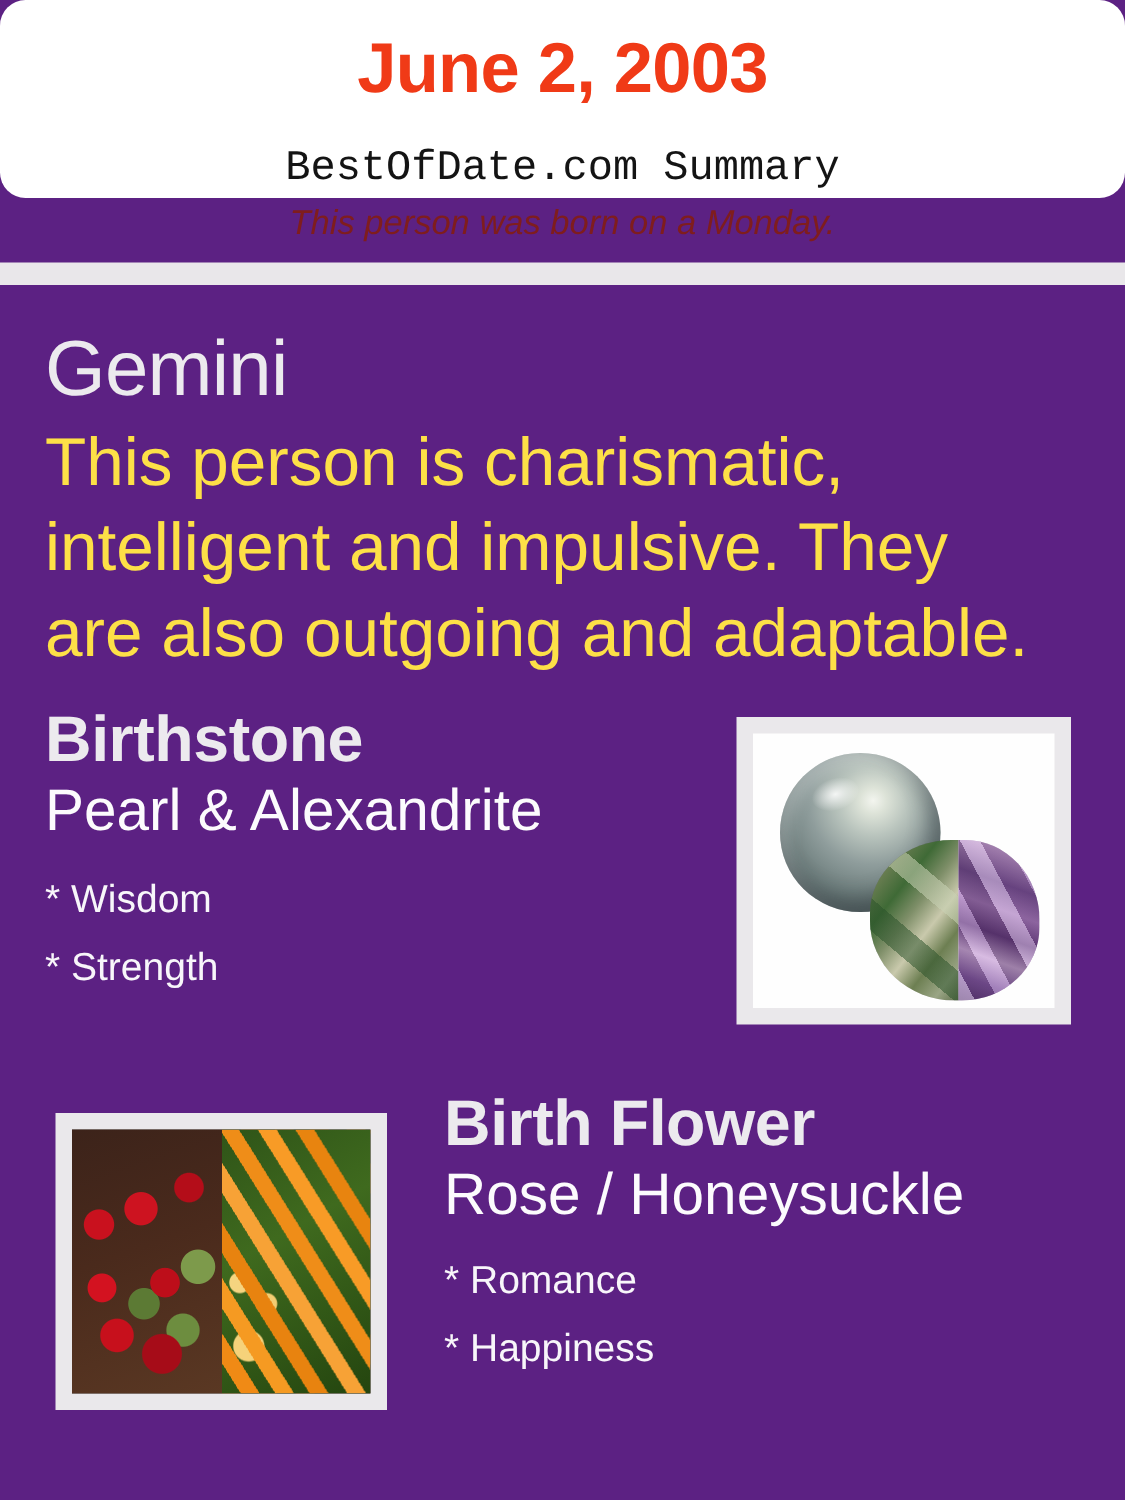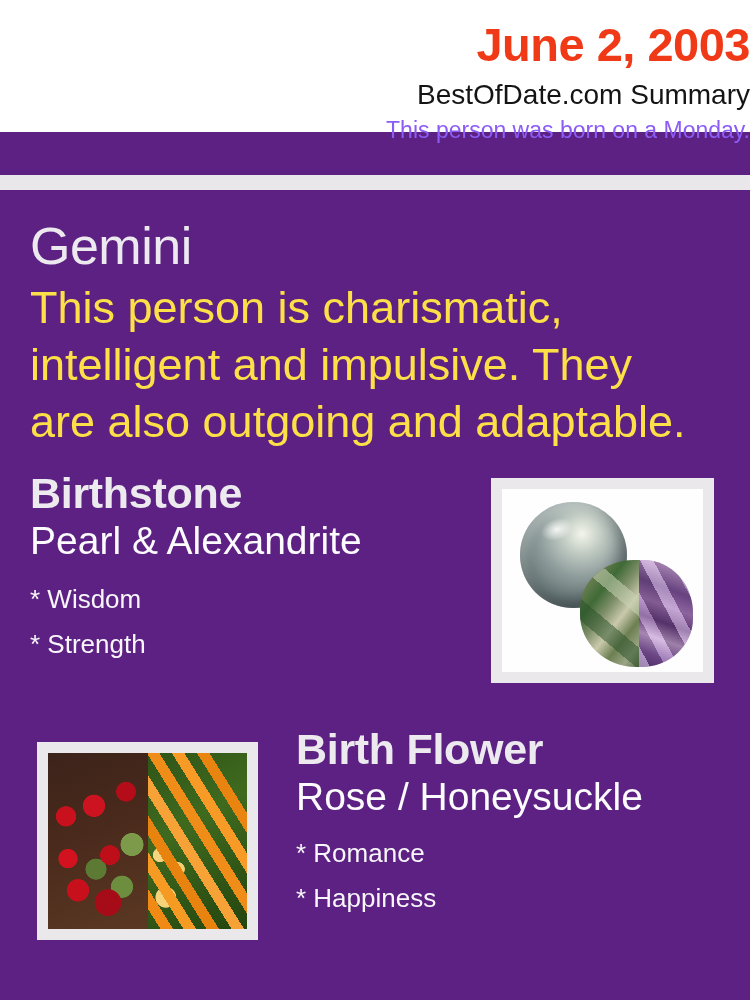--- a/index.html
+++ b/index.html
@@ -22,46 +22,49 @@
     background: #5C2183;
   }
 
   
   .header {
     position: absolute;
     top: 0; left: 0;
     width: 750px;
     height: 132px;
     background: #FFFFFF;
-    text-align: right;
+    text-align: center;
+    border-radius: 17px;
   }
 
   .header-date {
     margin-top: 18px;
     font-size: 47px;
     font-weight: bold;
     letter-spacing: -0.5px;
     color: #F03A17;
     line-height: 1.15;
   }
 
   .header-site {
-    margin-top: 6px;
+    margin-top: 24px;
     font-size: 28px;
     font-weight: normal;
     color: #141414;
     line-height: 1.2;
+    font-family: Liberation Mono, monospace;
   }
 
   .header-dayline {
     margin-top: 5px;
     font-size: 23px;
     font-weight: normal;
-    color: #8b5cf6;
+    color: #7f1d1d;
     line-height: 1.2;
+    font-style: italic;
   }
 
   .divider {
     position: absolute;
     top: 175px; left: 0;
     width: 750px;
     height: 15px;
     background: #E9E7EA;
   }
 

